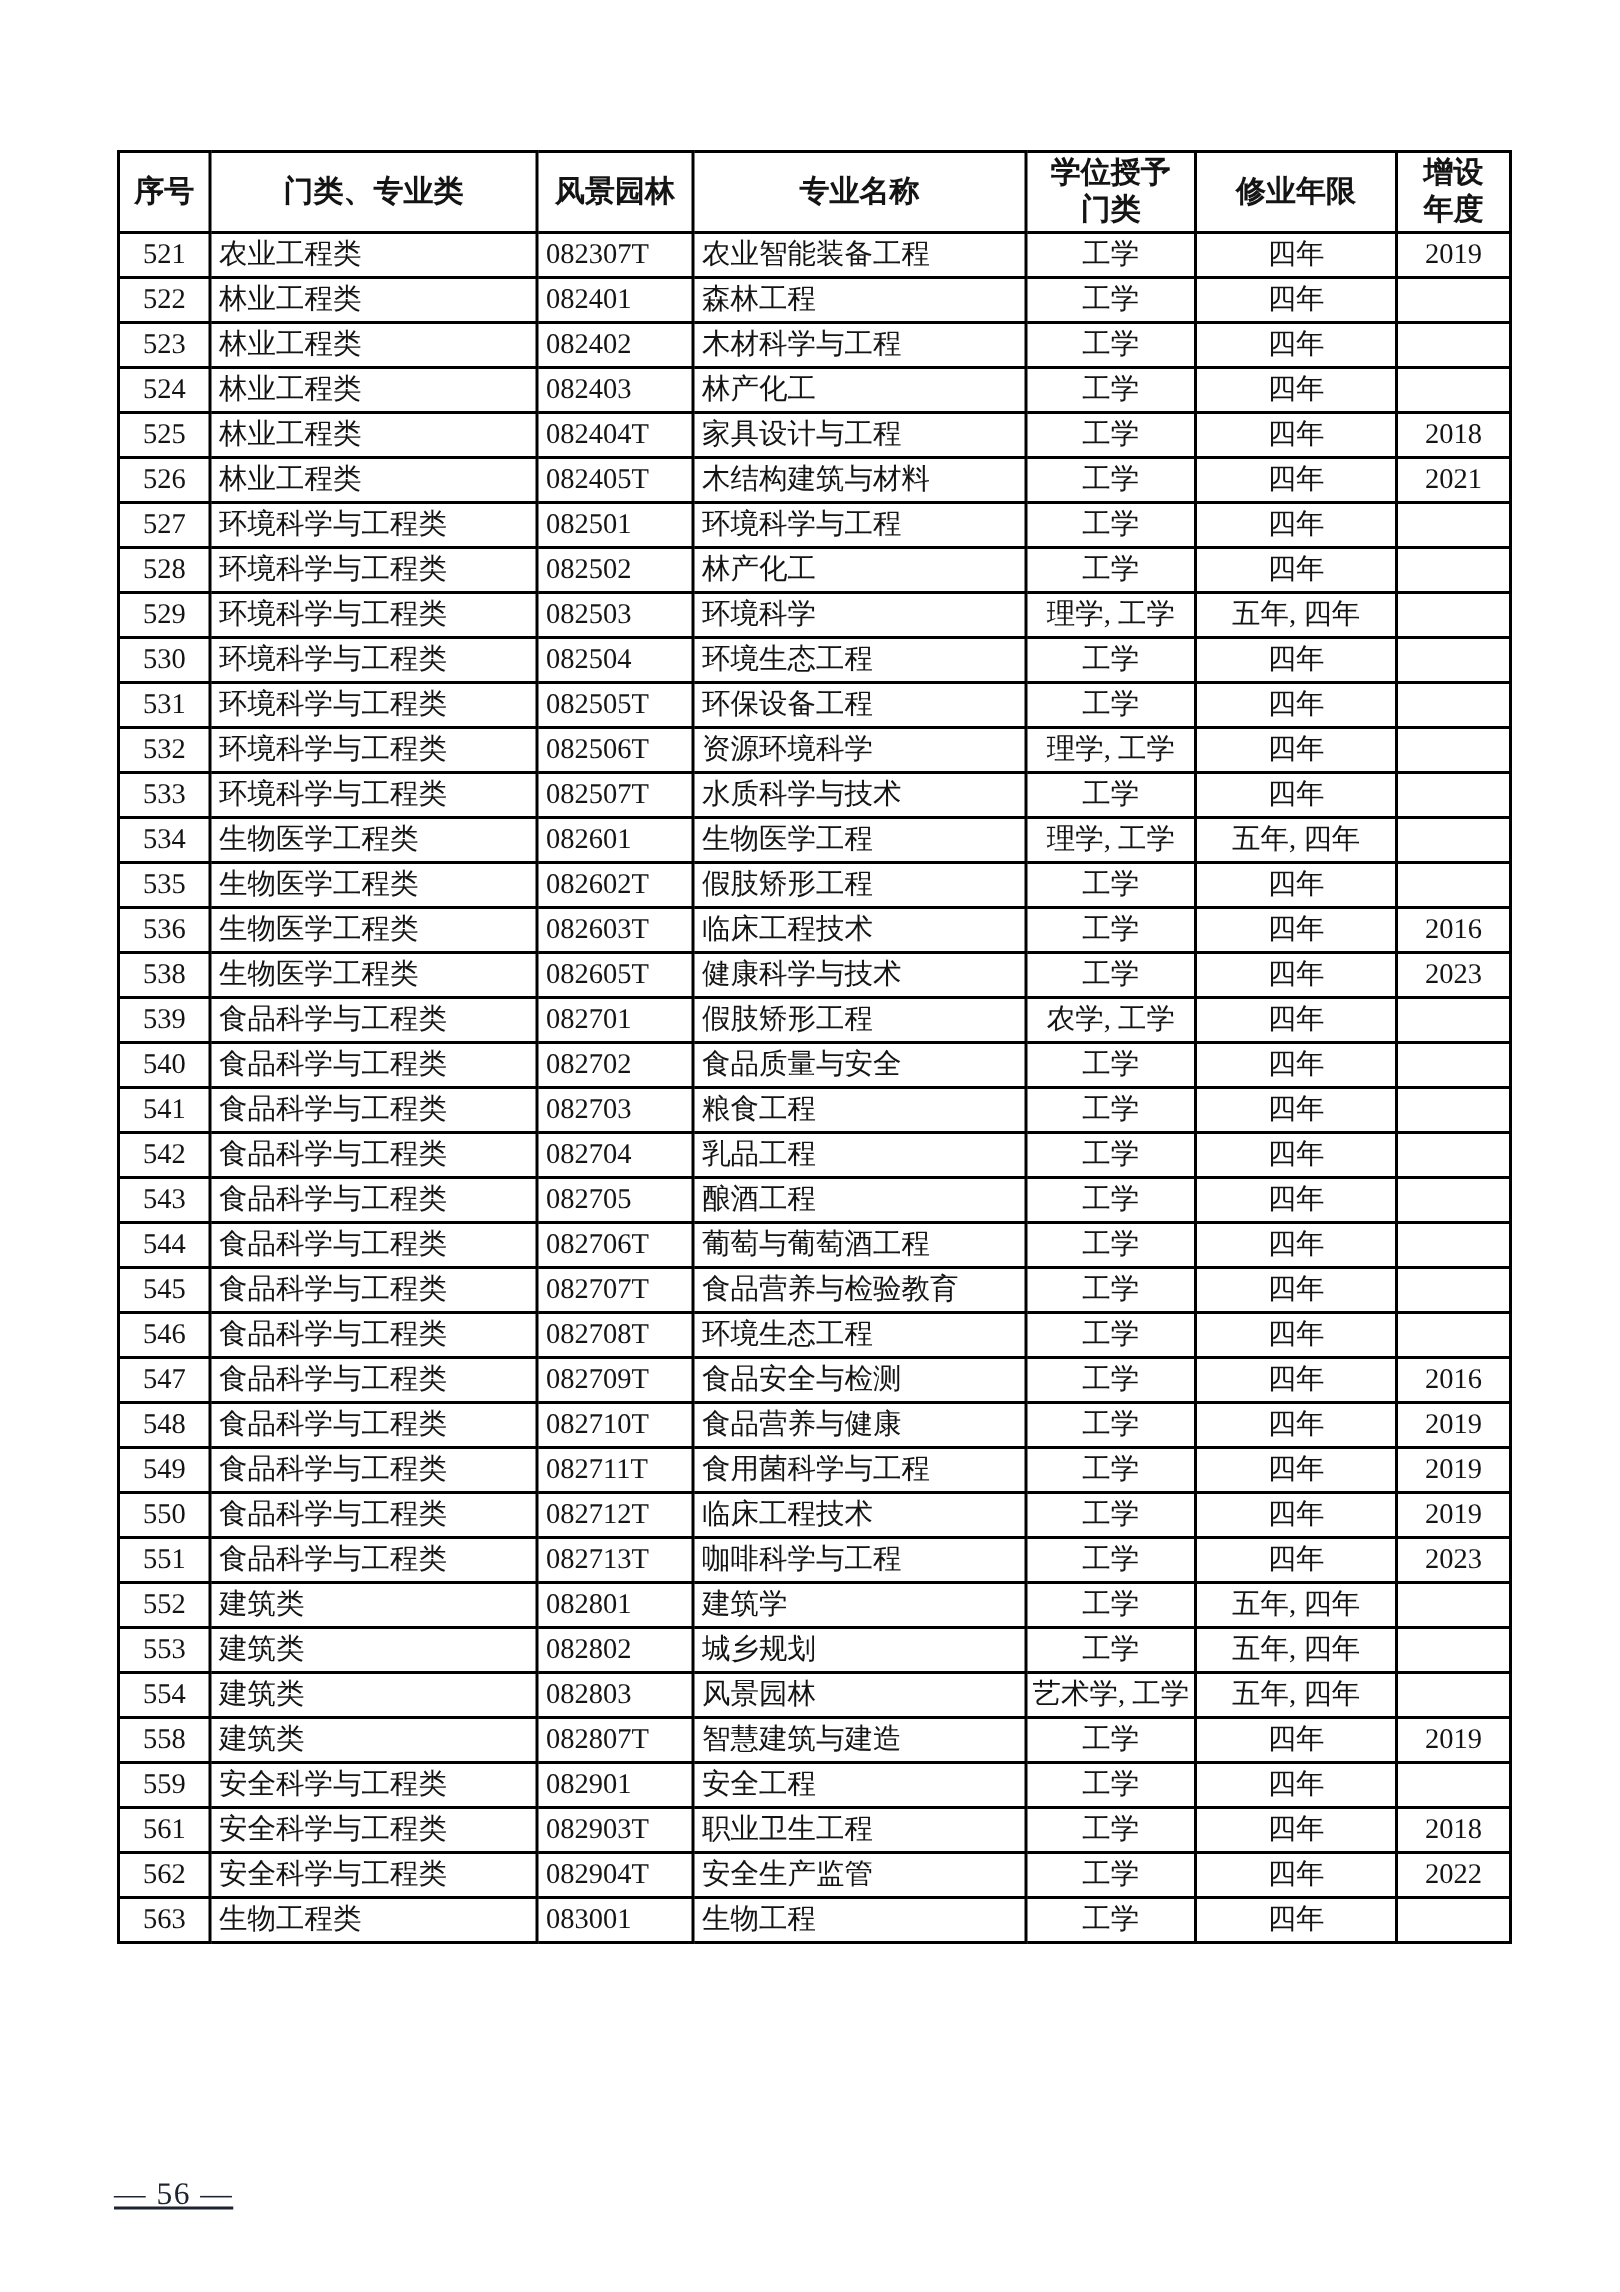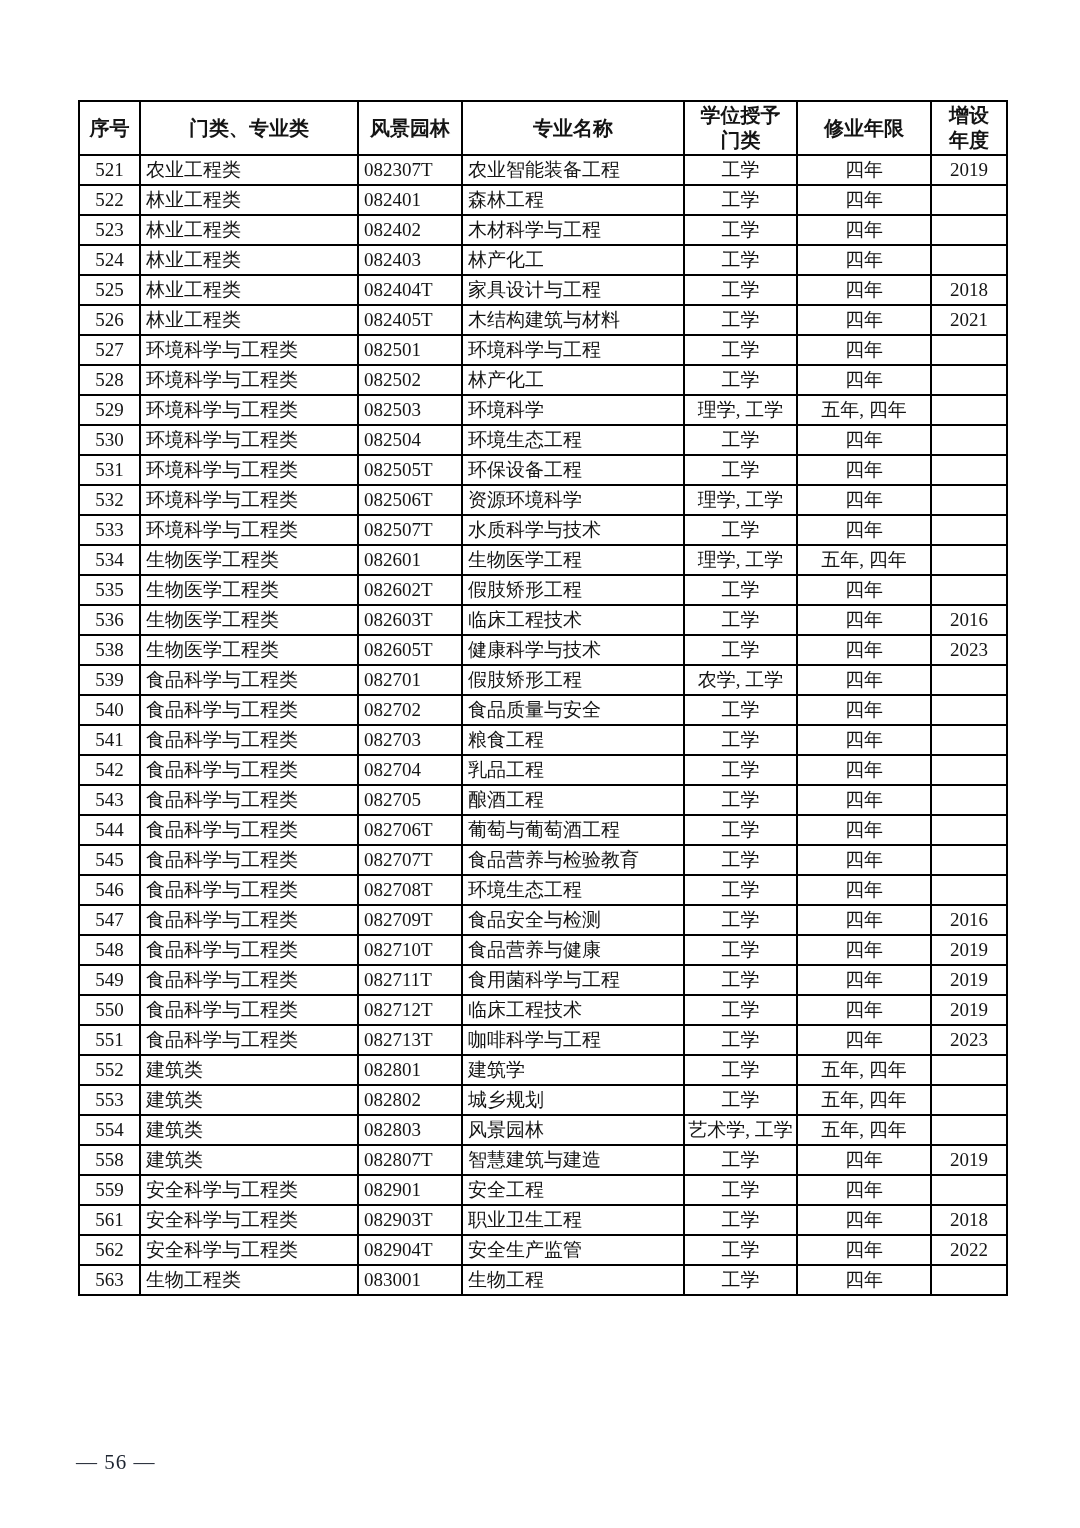--- a/index.html
+++ b/index.html
@@ -46,20 +46,21 @@
   }
   .doc-table td.c { text-align: center; }
   .doc-table td.l { text-align: left; padding-left: 5px; }
   .page-number {
     position: absolute;
     left: 76px;
     top: 1450px;
     font-size: 21px;
     color: #1d2430;
     letter-spacing: 1px;
+    text-decoration: underline;
   }
 </style>
 </head>
 <body>
 
 <table class="doc-table">
   <colgroup>
     <col style="width:61px">
     <col style="width:218px">
     <col style="width:104px">

